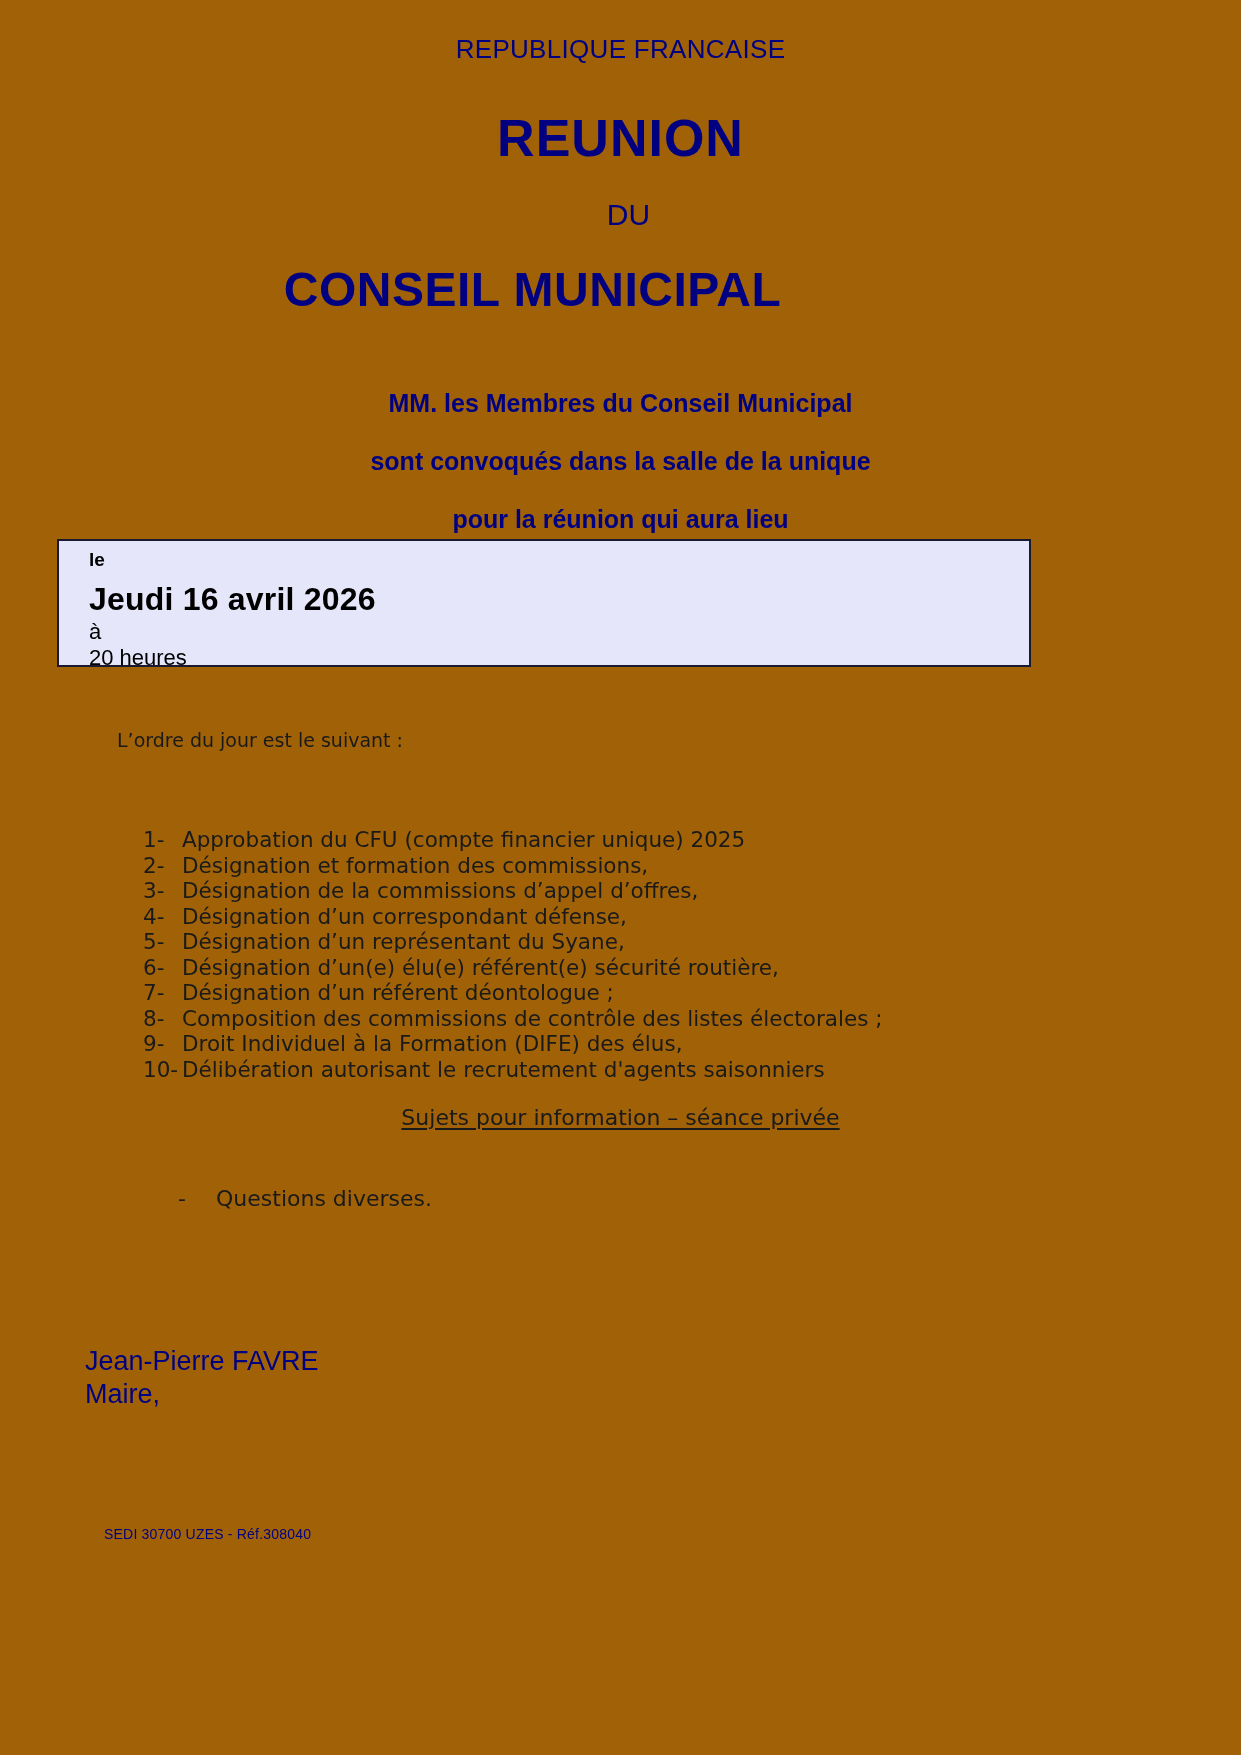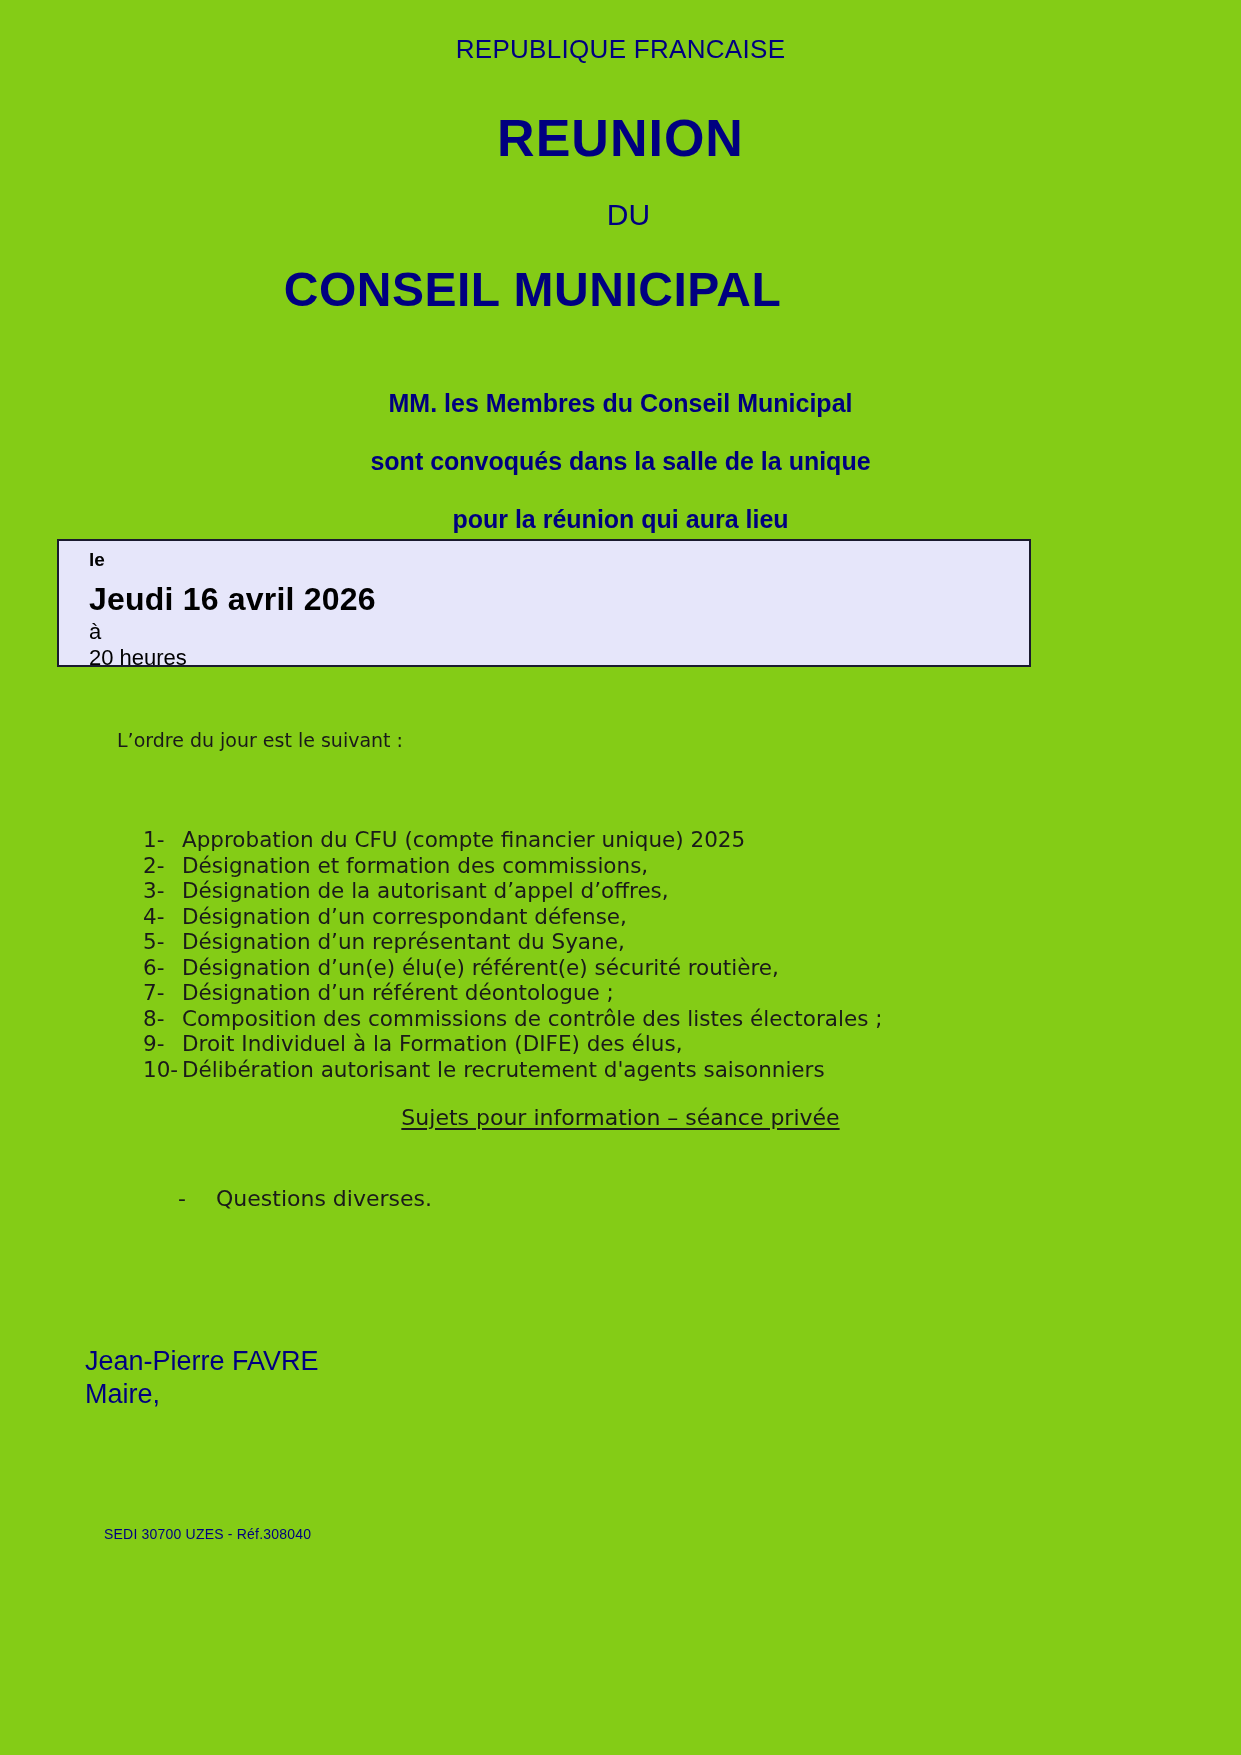--- a/index.html
+++ b/index.html
@@ -8,21 +8,21 @@
     background: #ffffff;
   }
   body {
     font-family: "Liberation Sans", sans-serif;
     color: #000000;
   }
   .page {
     position: relative;
     width: 1241px;
     height: 1755px;
-    background: #84cc16;
+    background: #a16207;
     overflow: hidden;
     box-sizing: border-box;
     padding-left: 30px;
   }
 
   
   .hdr-republique {
     position: absolute;
     left: 0;
     top: 34px;
@@ -237,21 +237,21 @@
     <div class="agenda-item">
       <span class="agenda-num">1-</span>
       <span class="agenda-text">Approbation du CFU (compte financier unique) 2025</span>
     </div>
     <div class="agenda-item">
       <span class="agenda-num">2-</span>
       <span class="agenda-text">Désignation et formation des commissions,</span>
     </div>
     <div class="agenda-item">
       <span class="agenda-num">3-</span>
-      <span class="agenda-text">Désignation de la autorisant d’appel d’offres,</span>
+      <span class="agenda-text">Désignation de la commissions d’appel d’offres,</span>
     </div>
     <div class="agenda-item">
       <span class="agenda-num">4-</span>
       <span class="agenda-text">Désignation d’un correspondant défense,</span>
     </div>
     <div class="agenda-item">
       <span class="agenda-num">5-</span>
       <span class="agenda-text">Désignation d’un représentant du Syane,</span>
     </div>
     <div class="agenda-item">

